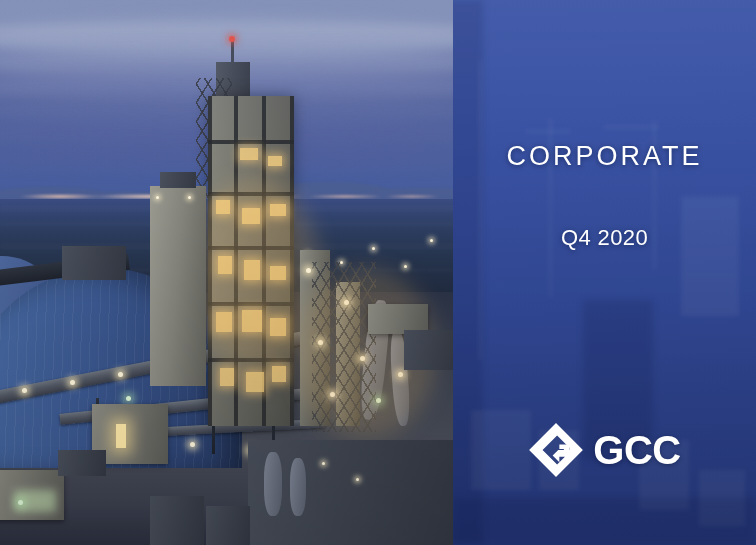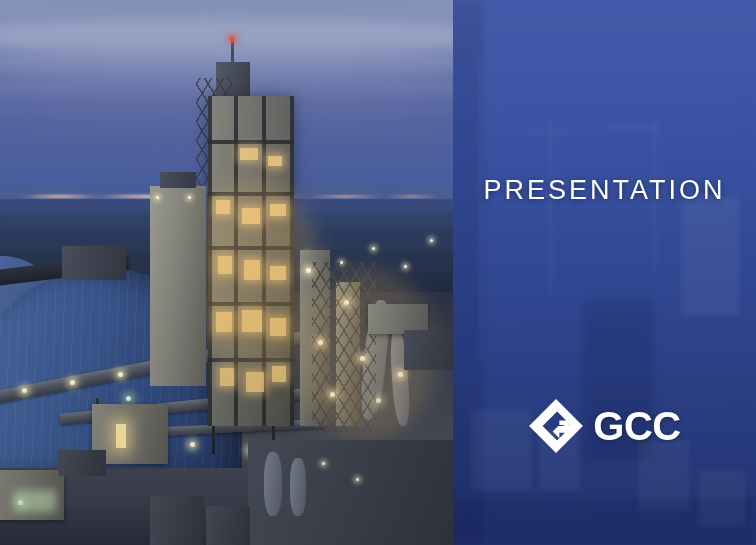--- a/index.html
+++ b/index.html
@@ -387,21 +387,21 @@
     line-height: 1;
     letter-spacing: 0.6px;
     text-shadow: 0 1px 5px rgba(8,18,50,0.55);
     white-space: nowrap;
   }
 
   
   .logo {
     position: absolute;
     left: 0;
-    top: 398px;
+    top: 422px;
     width: 100%;
     display: flex;
     align-items: center;
     justify-content: center;
     gap: 9px;
   }
   .logo-mark { display: block; }
   .logo-word {
     font-weight: 700;
     font-size: 40px;
@@ -572,21 +572,22 @@
     <div class="ghost" style="left:228px; top:196px; width:58px; height:120px;"></div>
     <div class="ghost-dark" style="left:130px; top:300px; width:70px; height:160px;"></div>
     <div class="ghost" style="left:18px;  top:410px; width:60px; height:80px;"></div>
     <div class="ghost" style="left:86px;  top:430px; width:40px; height:60px;"></div>
     <div class="ghost" style="left:186px; top:440px; width:50px; height:70px;"></div>
     <div class="ghost" style="left:246px; top:470px; width:46px; height:56px;"></div>
     <div class="ghost-dark" style="left:0;     top:498px; width:303px; height:47px;"></div>
     <div class="panel-vignette"></div>
 
     <div class="panel-content">
-      <div class="title-line" id="title2">PRESENTATION</div>
+      <div class="title-line" id="title1">CORPORATE</div>
+      <div class="subtitle">Q4 2020</div>
 
       <div class="logo">
         <svg class="logo-mark" width="56" height="56" viewBox="0 0 100 100" aria-hidden="true">
 
           <path fill="#ffffff" fill-rule="evenodd" d="M50 2 L98 50 L50 98 L2 50 Z
                    M52 24 L26 50 L52 76 L66 62 L56 62 L56 72 L44 60 L54 50 L74 50 L74 46 L52 24 Z"></path>
           <path fill="#ffffff" d="M56 40 L74 40 L74 56 L64 56 L64 48 L56 48 Z"></path>
         </svg>
         <span class="logo-word">GCC</span>
       </div>

